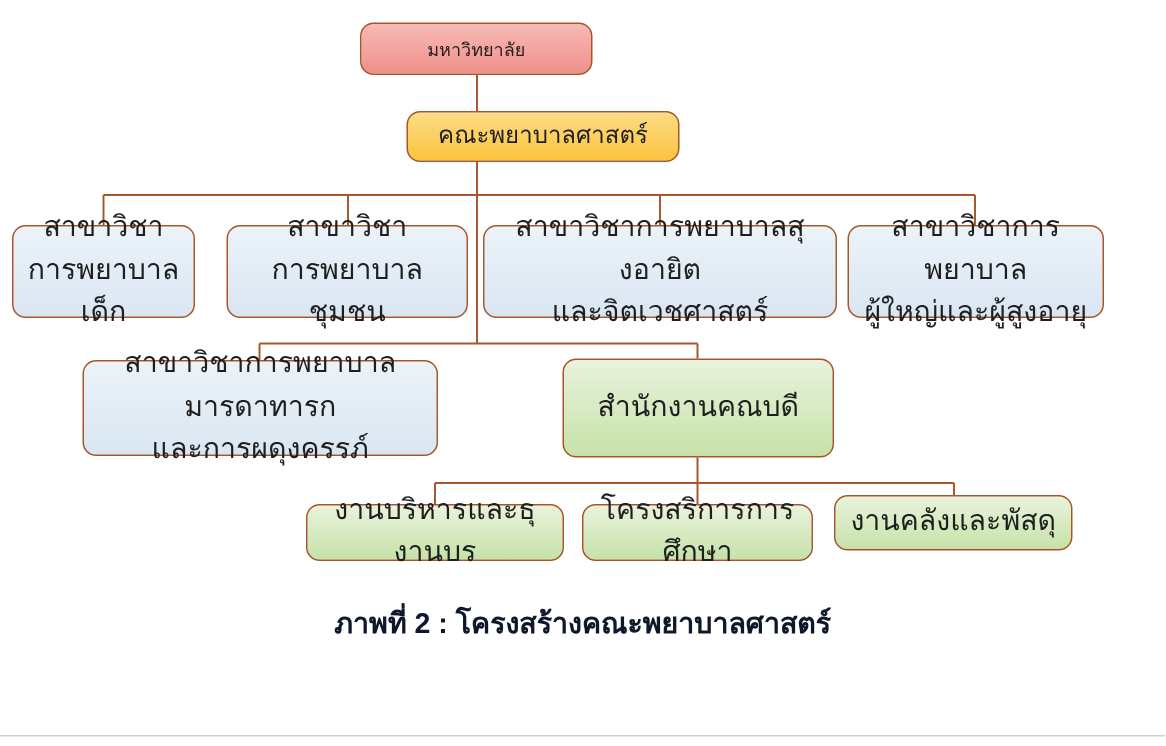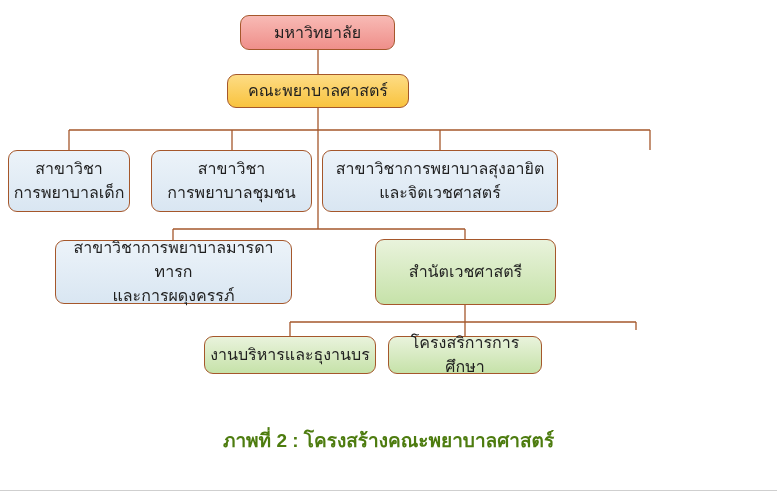--- a/index.html
+++ b/index.html
@@ -31,47 +31,48 @@
     z-index: 1;
     box-sizing: border-box;
     display: flex;
     align-items: center;
     justify-content: center;
     text-align: center;
     white-space: pre-line;
     border: 1.6px solid var(--border, #a5572b);
     border-radius: 9px;
     color: var(--text, #1f1f1f);
-    font-size: 16px;
+    font-size: 19px;
     line-height: 1.5;
     padding: 2px 4px;
   }
   .node.pink {
     background: linear-gradient(var(--pink-top, #f8bab5), var(--pink-bottom, #ef8f8a));
-    font-size: 16px;
+    font-size: 12px;
   }
   .node.yellow {
     background: linear-gradient(var(--yellow-top, #fddc85), var(--yellow-bottom, #f9c33e));
     font-size: 16px;
+    margin-left: 44px;
   }
   .node.blue {
     background: linear-gradient(var(--blue-top, #ecf3f9), var(--blue-bottom, #d9e6f2));
   }
   .node.green {
     background: linear-gradient(var(--green-top, #e9f3dc), var(--green-bottom, #c6e2a9));
   }
   .caption {
     position: absolute;
     left: 0;
-    top: 425px;
+    top: 400px;
     width: 100%;
     text-align: center;
     font-size: 19px;
     font-weight: bold;
-    color: #4d7c0f;
+    color: #0f172a;
     z-index: 1;
   }
   .page-edge {
     position: absolute;
     left: 0;
     top: 490px;
     width: 100%;
     height: 1px;
     background: #cfcfcf;
     z-index: 1;
@@ -106,28 +107,31 @@
 
   <div class="node blue" style="left:8px;top:150px;width:122px;height:62px">สาขาวิชา
 การพยาบาลเด็ก</div>
 
   <div class="node blue" style="left:151px;top:150px;width:161px;height:62px">สาขาวิชา
 การพยาบาลชุมชน</div>
 
   <div class="node blue" style="left:322px;top:150px;width:236px;height:62px">สาขาวิชาการพยาบาลสุงอายิต
 และจิตเวชศาสตร์</div>
 
+  <div class="node blue" style="left:565px;top:150px;width:171px;height:62px">สาขาวิชาการพยาบาล
+ผู้ใหญ่และผู้สูงอายุ</div>
 
   <div class="node blue" style="left:55px;top:240px;width:237px;height:64px">สาขาวิชาการพยาบาลมารดาทารก
 และการผดุงครรภ์</div>
 
-  <div class="node green" style="left:375px;top:239px;width:181px;height:66px">สำนัตเวชศาสตรี</div>
+  <div class="node green" style="left:375px;top:239px;width:181px;height:66px">สำนักงานคณบดี</div>
 
   <div class="node green" style="left:204px;top:336px;width:172px;height:38px">งานบริหารและธุงานบร</div>
 
   <div class="node green" style="left:388px;top:336px;width:154px;height:38px">โครงสริการการศึกษา</div>
 
+  <div class="node green" style="left:556px;top:330px;width:159px;height:37px">งานคลังและพัสดุ</div>
 
   <div class="caption">ภาพที่ 2  :  โครงสร้างคณะพยาบาลศาสตร์</div>
 
   <div class="page-edge"></div>
 
 </div>
 
 </body></html>

